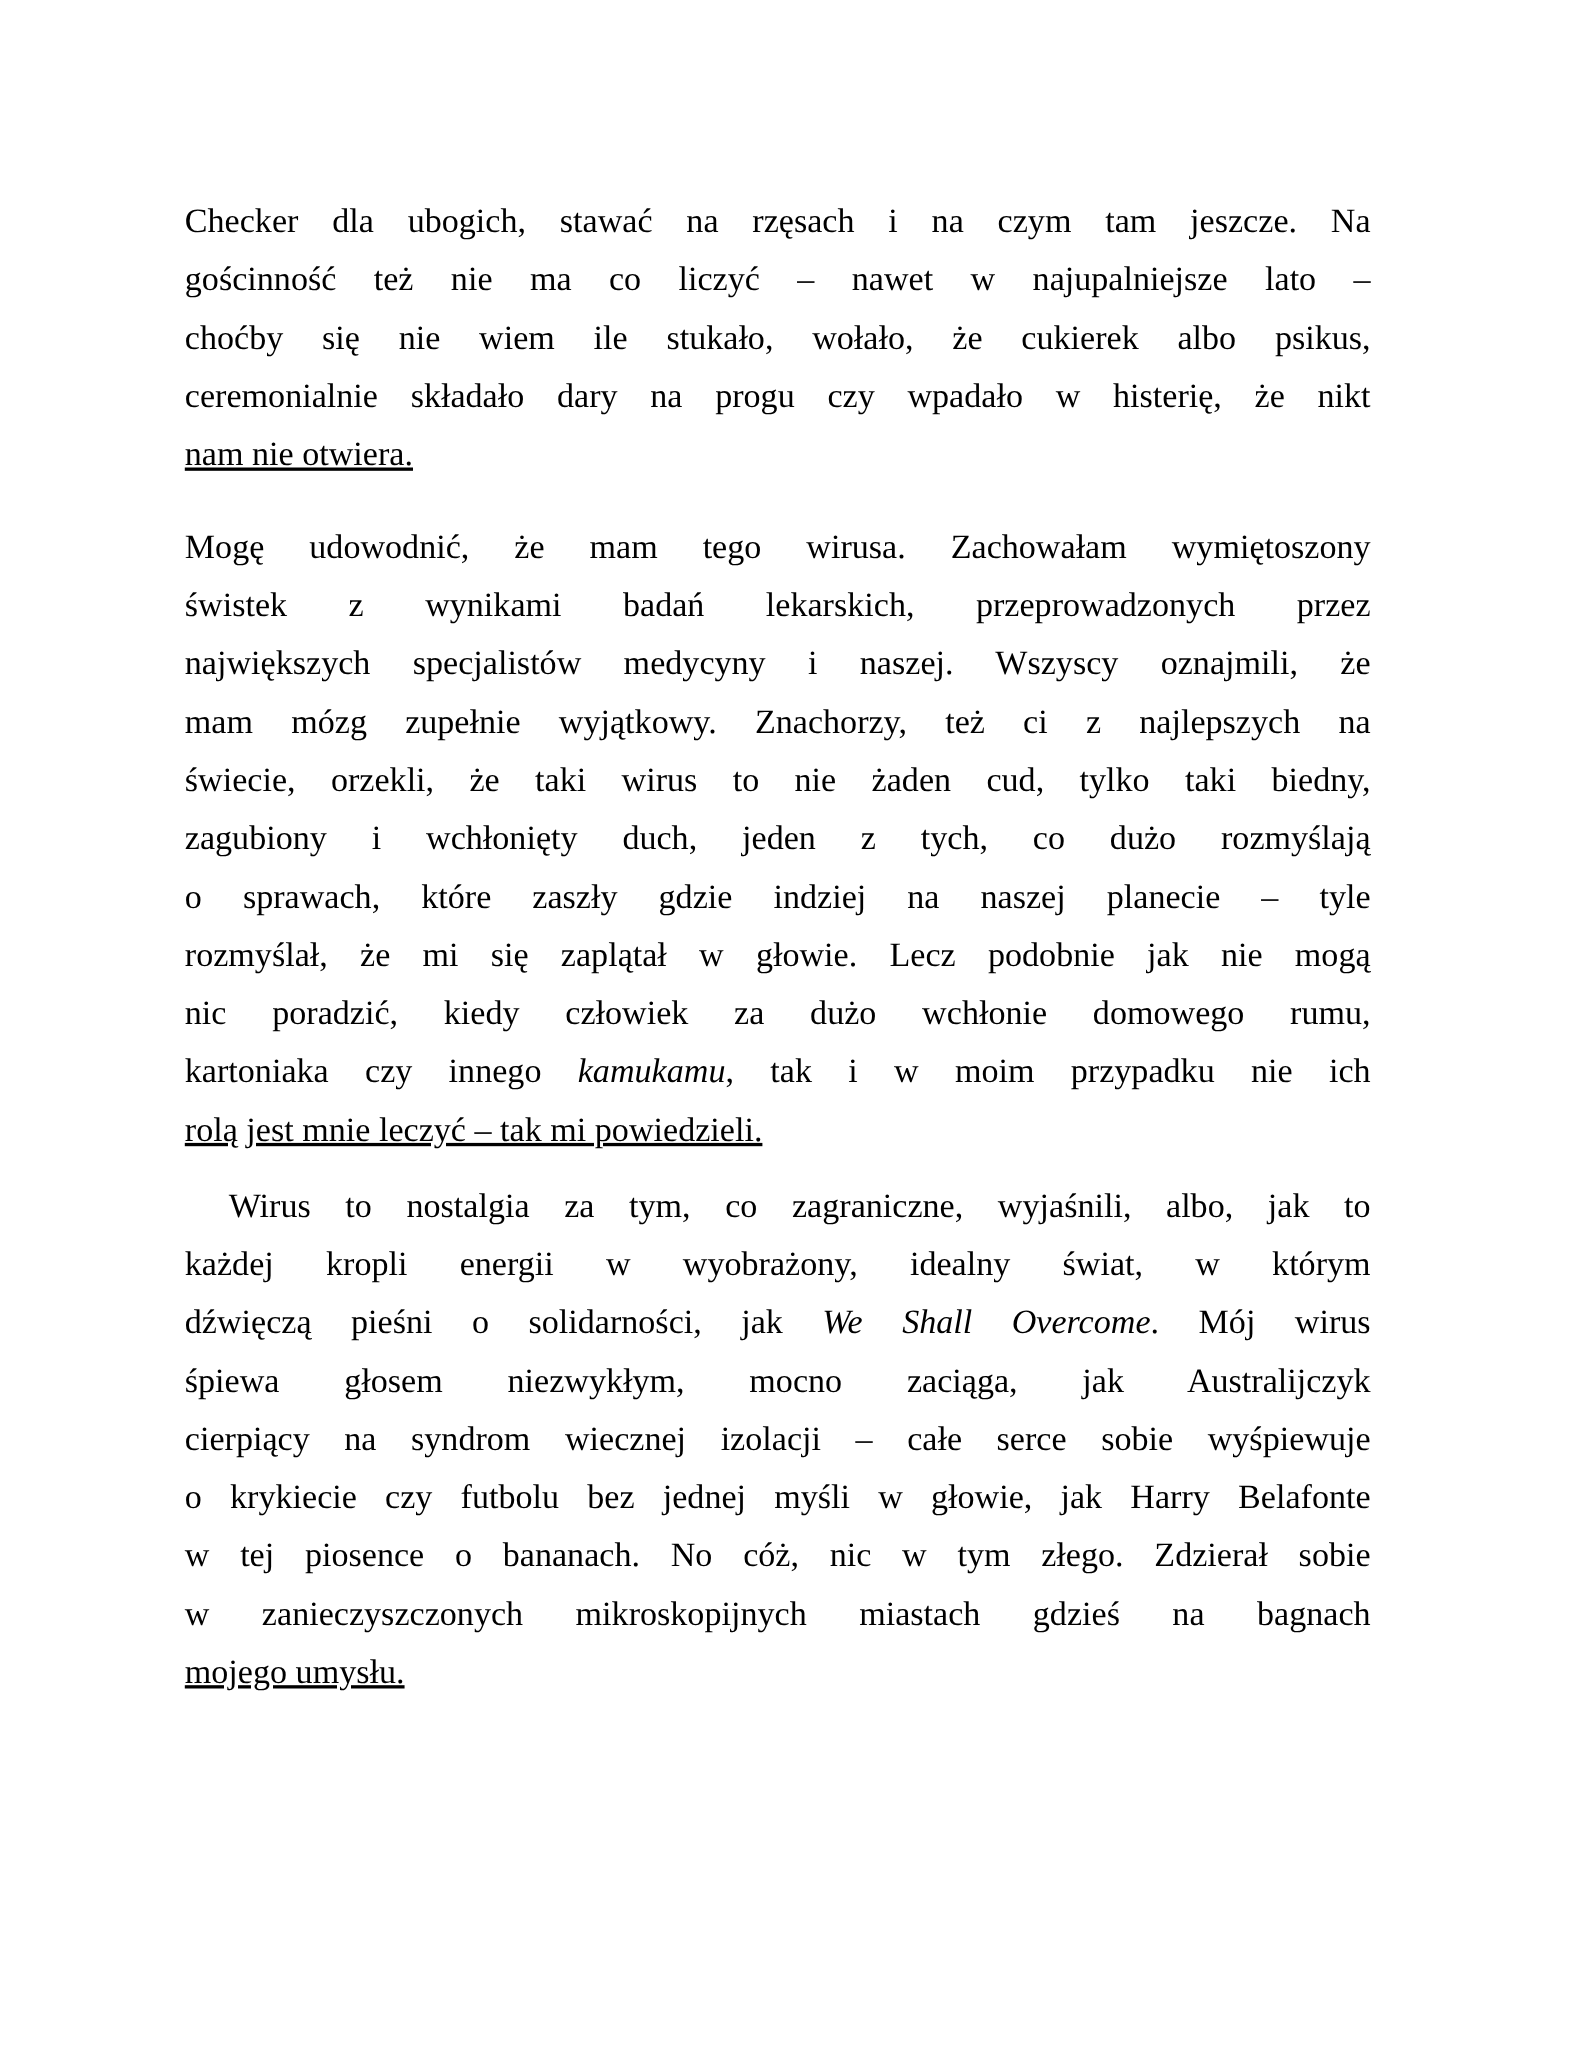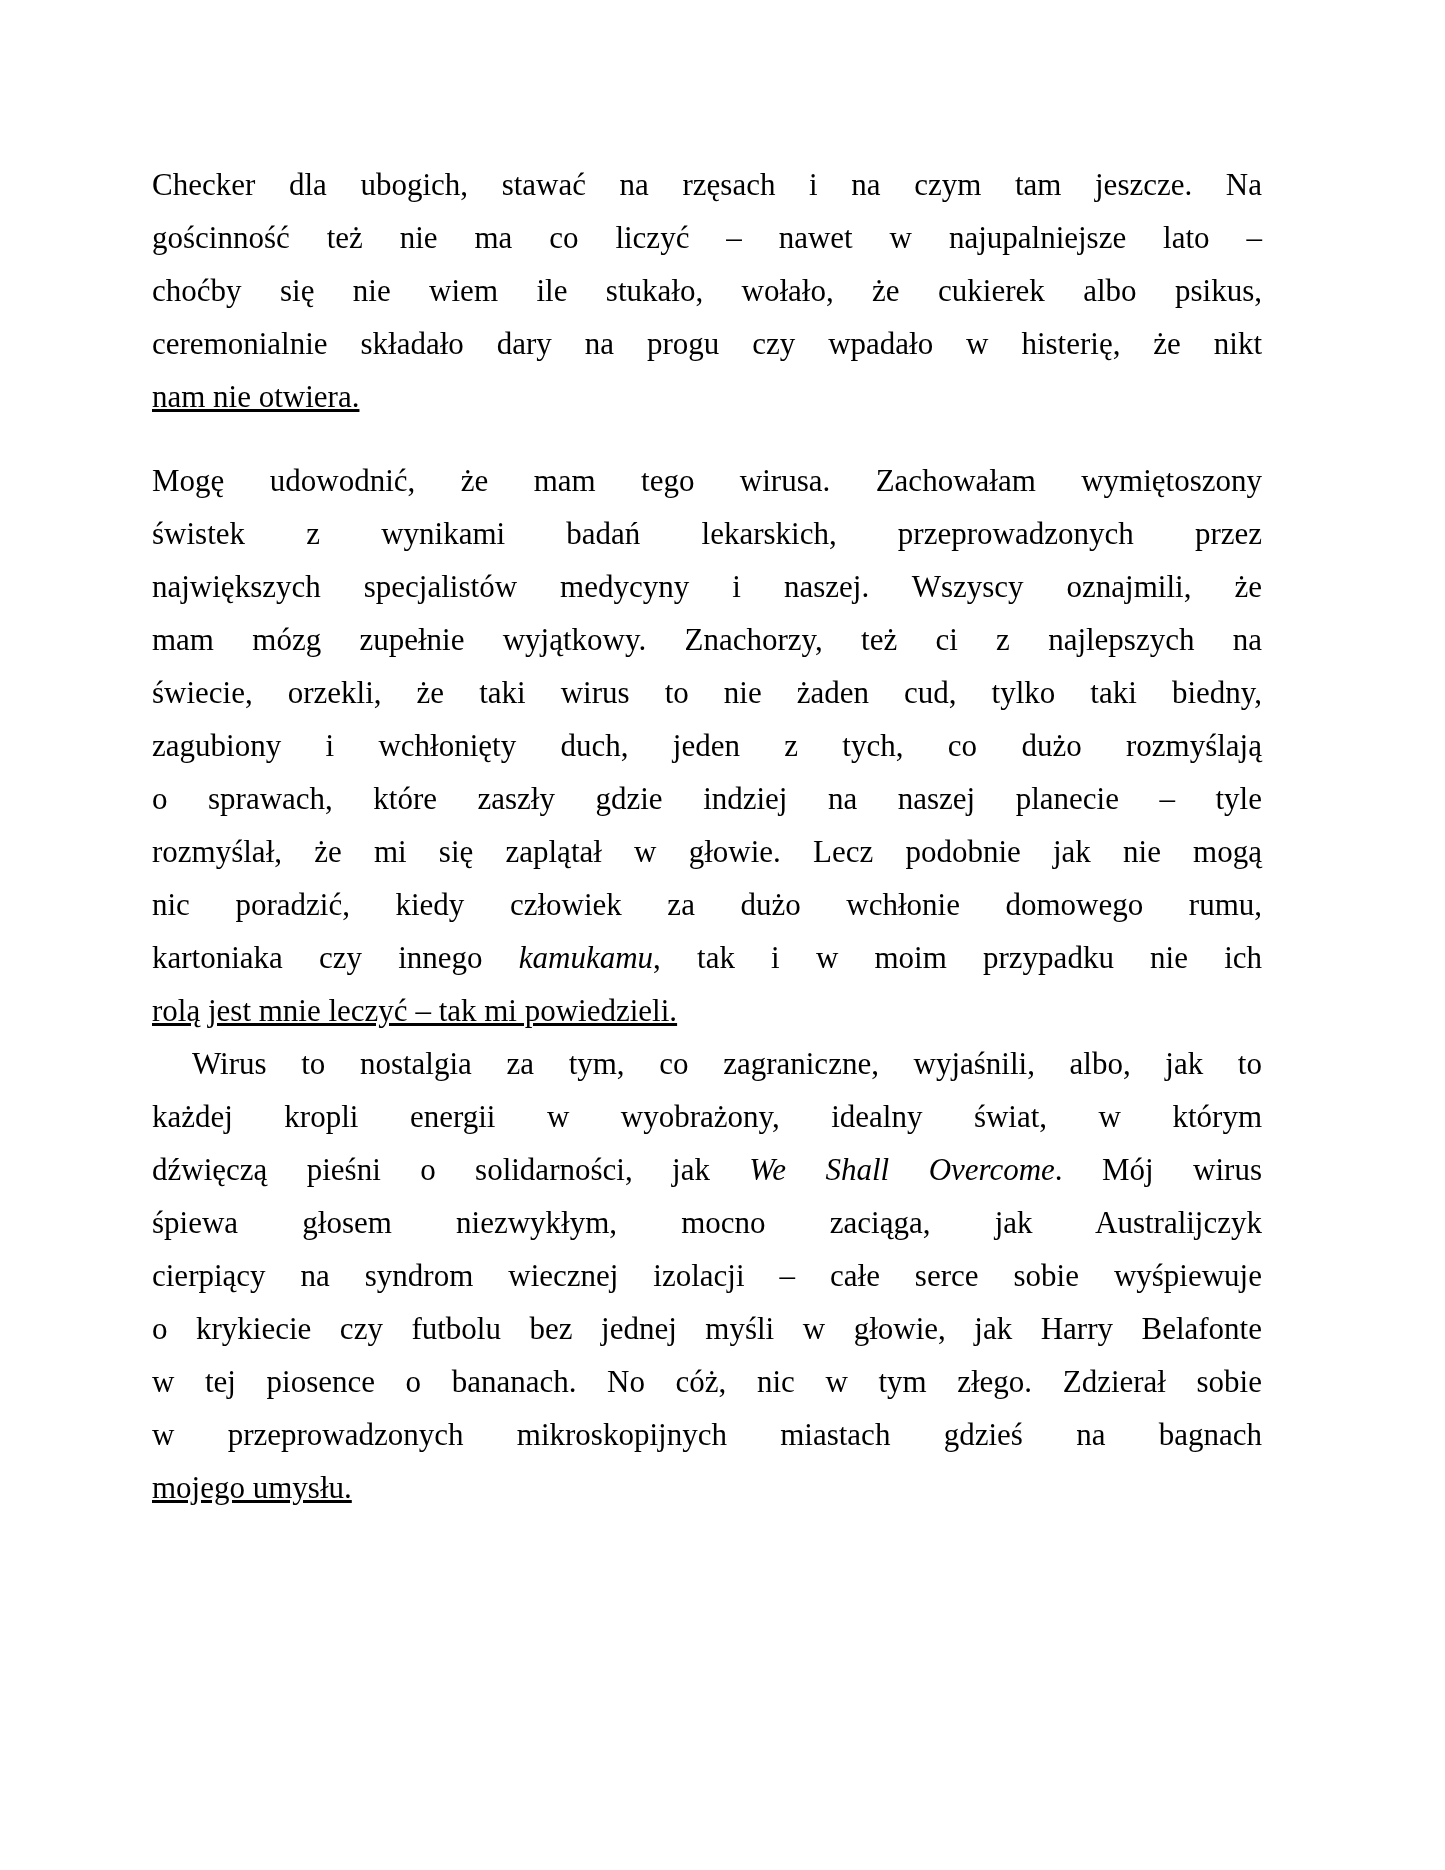--- a/index.html
+++ b/index.html
@@ -14,21 +14,21 @@
   }
   .text-block {
     position: absolute;
     left: 152px;
     top: 158px;
     width: 1110px;
     font-size: 31px;
     line-height: 53px;
     -webkit-font-smoothing: antialiased;
   }
-  .paragraph { margin: 0; }
+  .paragraph { margin: 16px; }
   .paragraph.space-before { margin-top: 31px; }
   .line {
     text-align: justify;
     text-align-last: justify;
   }
   .line.last { text-align-last: left; text-decoration: underline; }
   .line.indent { text-indent: 40px; }
   em { }
 </style>
 </head>
@@ -57,17 +57,17 @@
         <div class="line last"><span>rolą jest mnie leczyć – tak mi powiedzieli.</span></div>
       </div>
       <div class="paragraph">
         <div class="line indent"><span>Wirus to nostalgia za tym, co zagraniczne, wyjaśnili, albo, jak to</span></div>
         <div class="line"><span>każdej kropli energii w wyobrażony, idealny świat, w którym</span></div>
         <div class="line"><span>dźwięczą pieśni o solidarności, jak </span><em>We Shall Overcome</em><span>. Mój wirus</span></div>
         <div class="line"><span>śpiewa głosem niezwykłym, mocno zaciąga, jak Australijczyk</span></div>
         <div class="line"><span>cierpiący na syndrom wiecznej izolacji – całe serce sobie wyśpiewuje</span></div>
         <div class="line"><span>o krykiecie czy futbolu bez jednej myśli w głowie, jak Harry Belafonte</span></div>
         <div class="line"><span>w tej piosence o bananach. No cóż, nic w tym złego. Zdzierał sobie</span></div>
-        <div class="line"><span>w przeprowadzonych mikroskopijnych miastach gdzieś na bagnach</span></div>
+        <div class="line"><span>w zanieczyszczonych mikroskopijnych miastach gdzieś na bagnach</span></div>
         <div class="line last"><span>mojego umysłu.</span></div>
       </div>
     </section>
 </main>
 
 </body></html>

